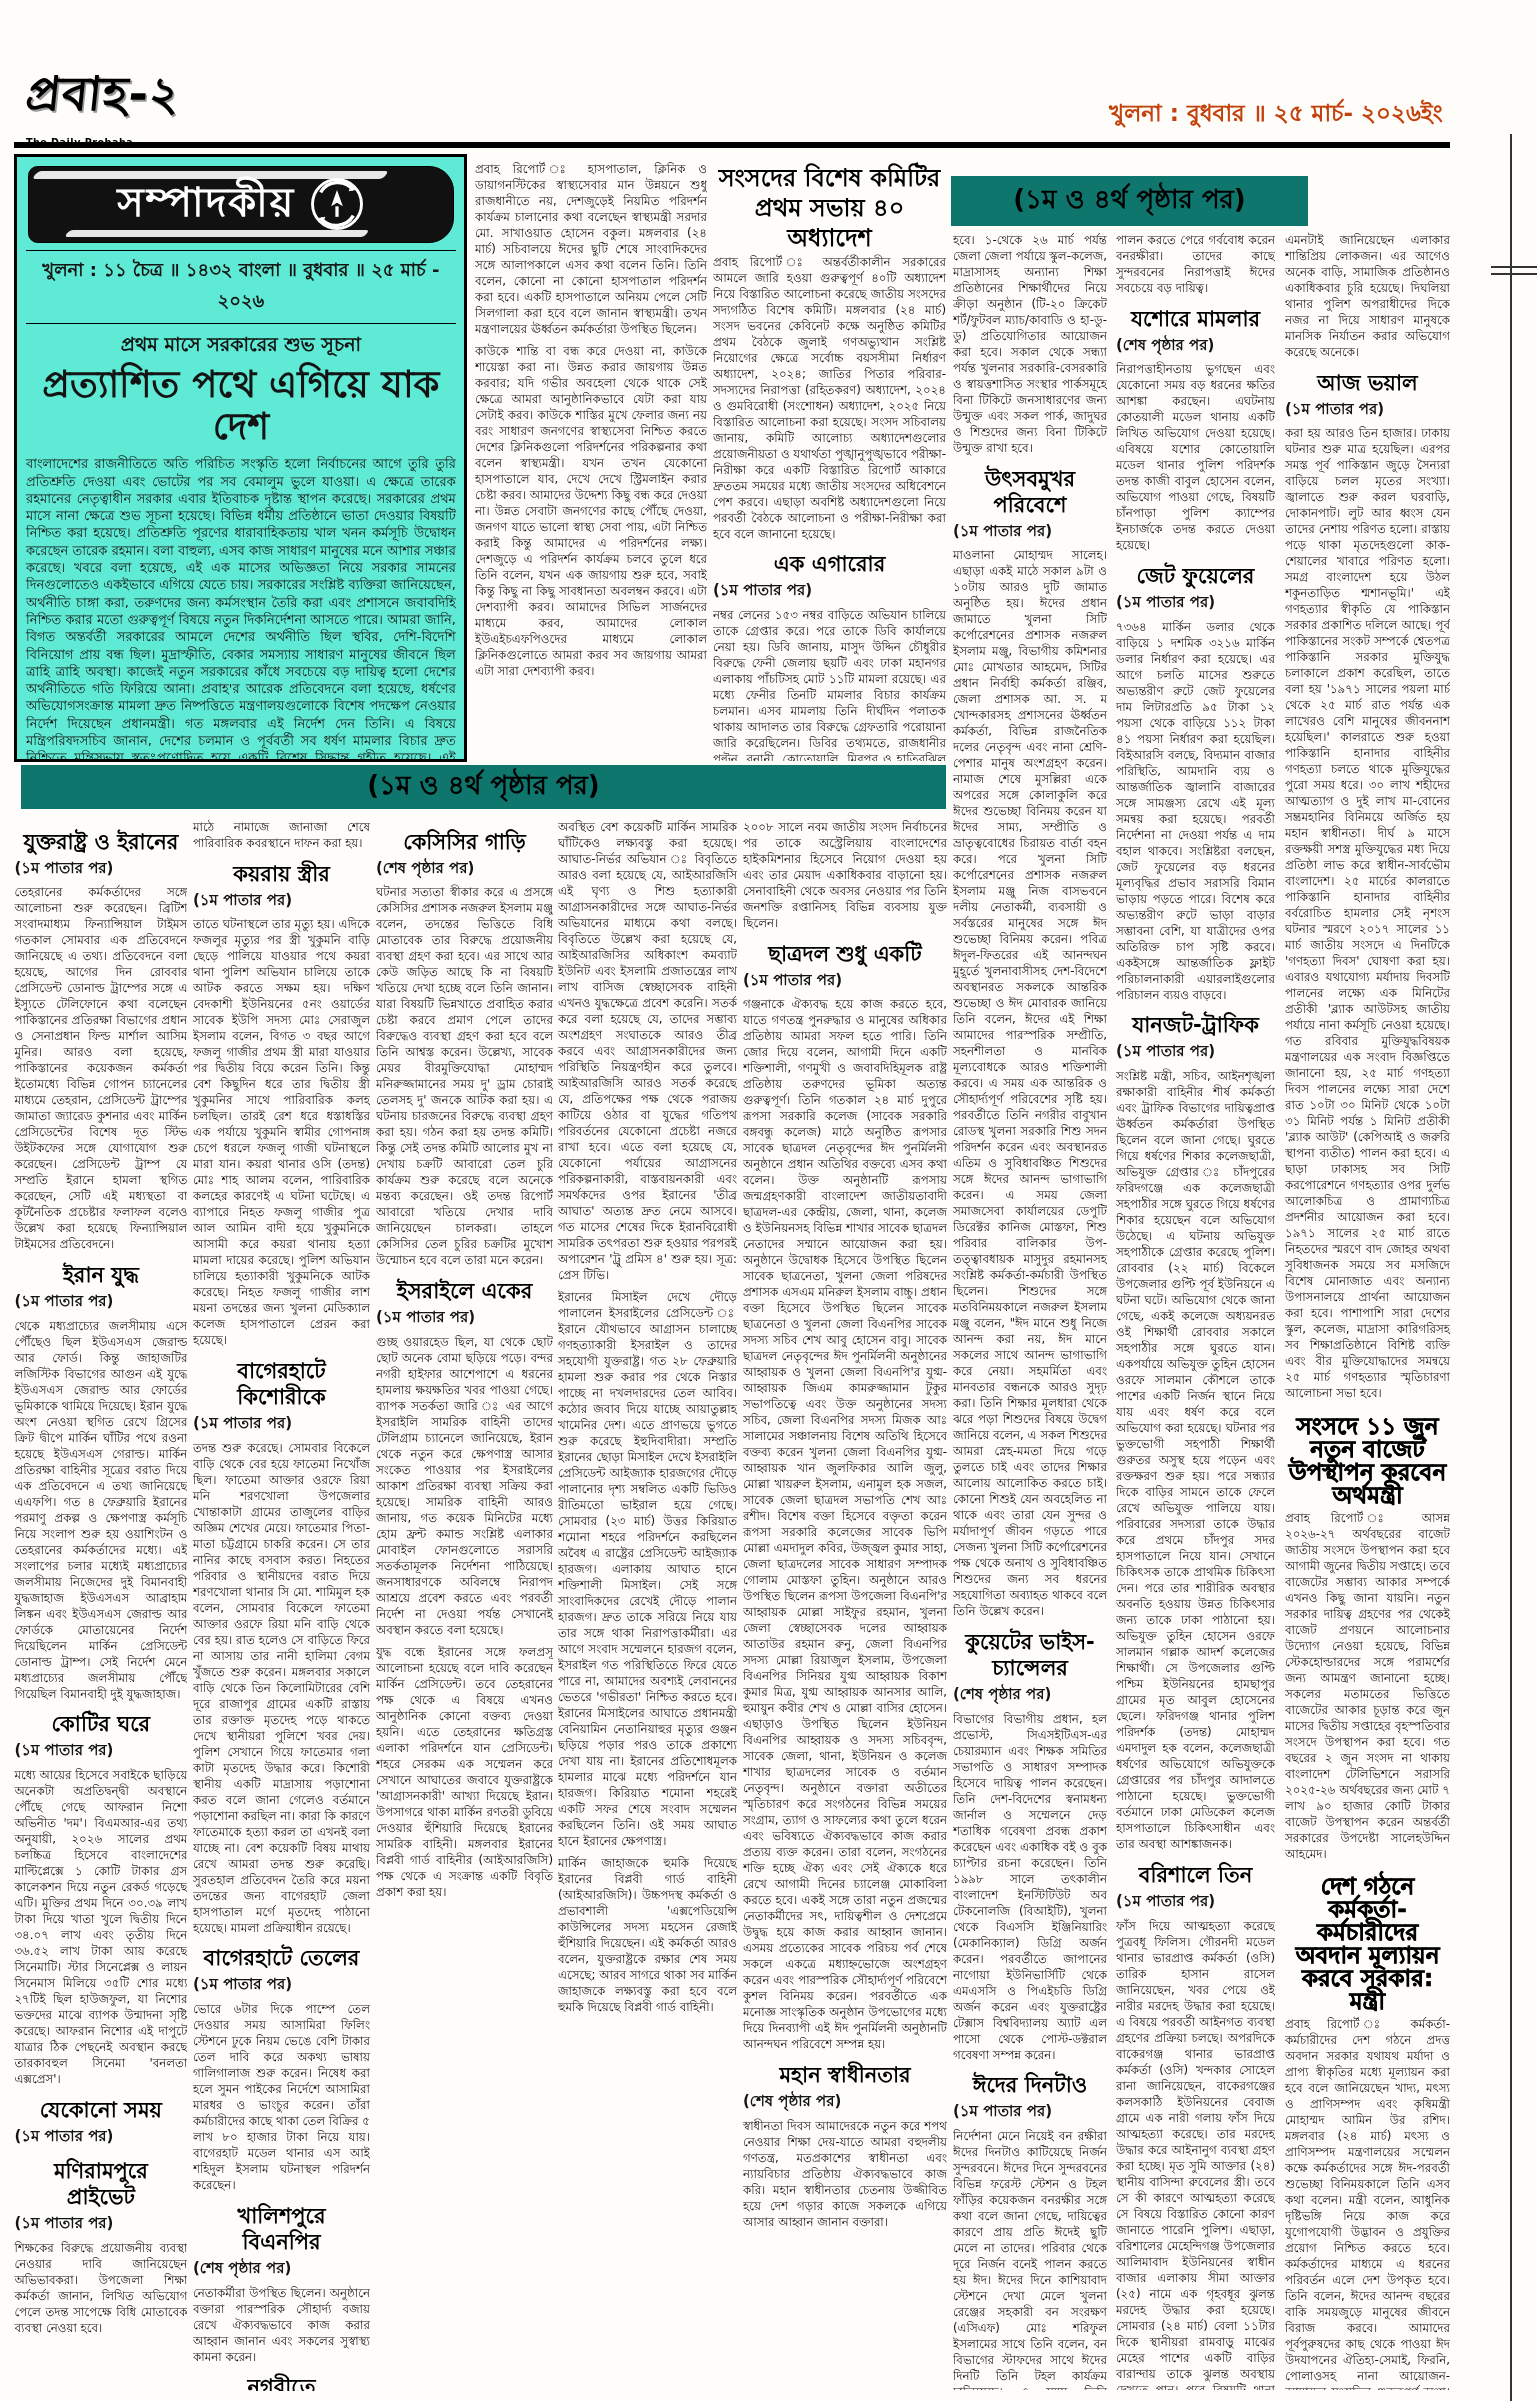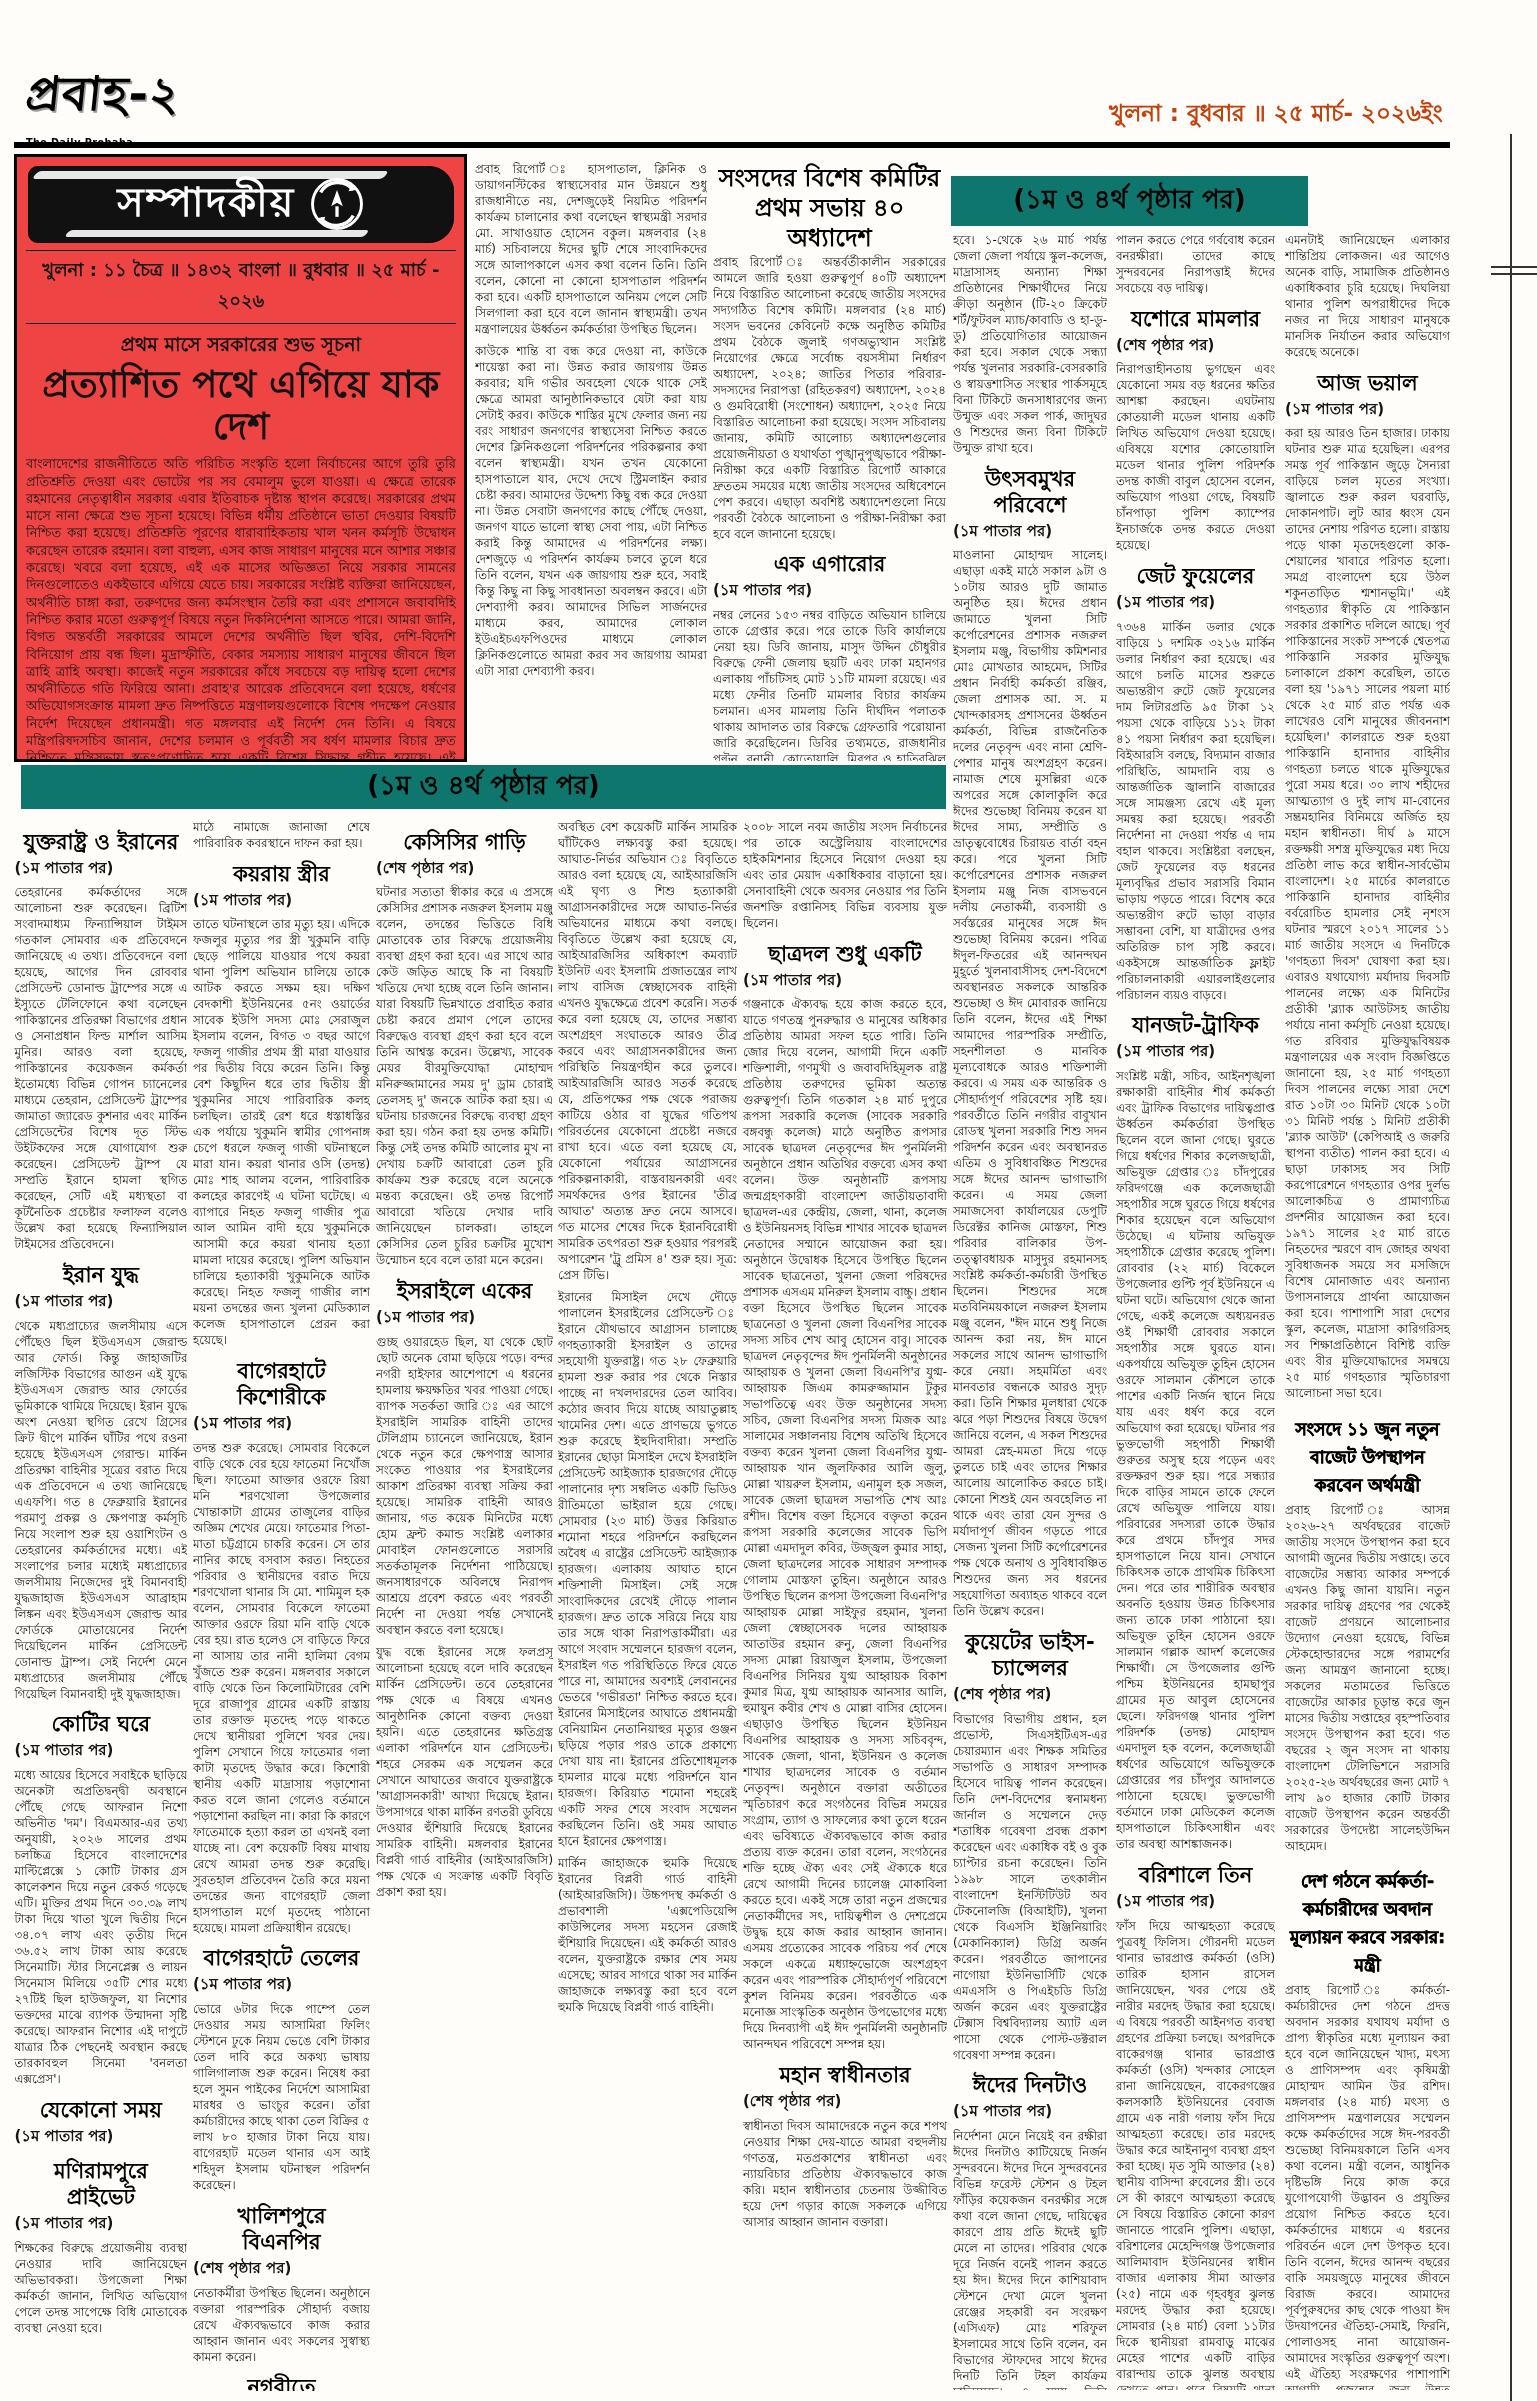--- a/index.html
+++ b/index.html
@@ -16,39 +16,39 @@
   .mast-date{position:absolute;right:7.7px;bottom:5.8px;font-size:23px;font-weight:bold;color:#c2410c;}
   .top-rule{position:absolute;left:14.4px;top:142px;width:1436px;height:5.8px;background:#000;}
   
   .edge-vrule{position:absolute;left:1510px;top:134px;width:1.9px;height:2267px;background:#333;}
   .edge-dline{position:absolute;left:1491px;width:46px;height:1.9px;background:#333;}
   
   .sec-banner{position:absolute;background:#0f766e;color:#000;font-weight:bold;
               display:flex;align-items:center;justify-content:center;font-size:26px;}
   
   .edit-box{position:absolute;left:14.4px;top:154px;width:453px;height:608px;border:2.9px solid #000;
-            box-shadow:inset 0 0 0 1px #000;padding:7.7px 9.6px;box-sizing:border-box;overflow:hidden;background:#ef4444;}
+            box-shadow:inset 0 0 0 1px #000;padding:7.7px 9.6px;box-sizing:border-box;overflow:hidden;background:#5eead4;}
   .edit-banner{position:relative;background:#111;border-radius:9.6px 25px 25px 9.6px;height:75px;margin:1.9px 1.9px 7.7px 1.9px;
                display:flex;align-items:center;justify-content:center;border:1.9px solid #000;}
   .edit-banner:before{content:"";position:absolute;left:5.8px;top:4.8px;right:67px;height:7.7px;background:#fff;
                border-radius:3.8px;transform:skewX(-40deg);opacity:.9;}
   .edit-banner:after{content:"";position:absolute;left:38px;bottom:4.8px;right:86px;height:6.7px;background:#fff;
                border-radius:3.8px;transform:skewX(-40deg);opacity:.9;}
   .edit-title{color:#fff;font-size:40px;font-weight:bold;letter-spacing:1.9px;z-index:2;}
   .edit-pen{width:56px;height:56px;margin-left:13.4px;z-index:2;flex:none;}
   .edit-date{font-size:18px;font-weight:bold;text-align:center;border-top:1.9px solid #000;border-bottom:1.9px solid #000;
              padding:4.8px 0;margin:3.8px 0 5.8px 0;}
   .edit-kicker{font-size:19px;font-weight:bold;text-align:center;margin:5.8px 0 1.9px 0;}
   .edit-head{font-size:37px;font-weight:bold;text-align:center;line-height:42px;margin:1.9px 0 7.7px 0;}
   .edit-body{font-size:13px;line-height:17.3px;text-align:justify;}
   
   .col{position:absolute;overflow:hidden;}
   .art-headline{font-weight:bold;color:#000;text-align:center;font-size:21px;line-height:26px;margin:9.6px 1.9px 1px 1.9px;}
   .art-headline.big{font-size:24px;line-height:30px;margin-top:1.9px;}
-  .art-headline.display{font-size:17px;line-height:28px;margin:13.4px 0 2.9px 0;
+  .art-headline.display{font-size:23px;line-height:23px;margin:13.4px 0 2.9px 0;
         -webkit-text-stroke:0.6px #000;}
   .cont-note{font-size:15px;font-weight:bold;margin:0 0 3.8px 0;}
   .art-body{font-size:11.8px;line-height:16px;text-align:justify;margin-bottom:5.8px;word-break:break-word;}
   .mid-banner-textwrap{width:100%;text-align:center;}
 </style>
 </head>
 <body>
 
 <div class="page">
 

